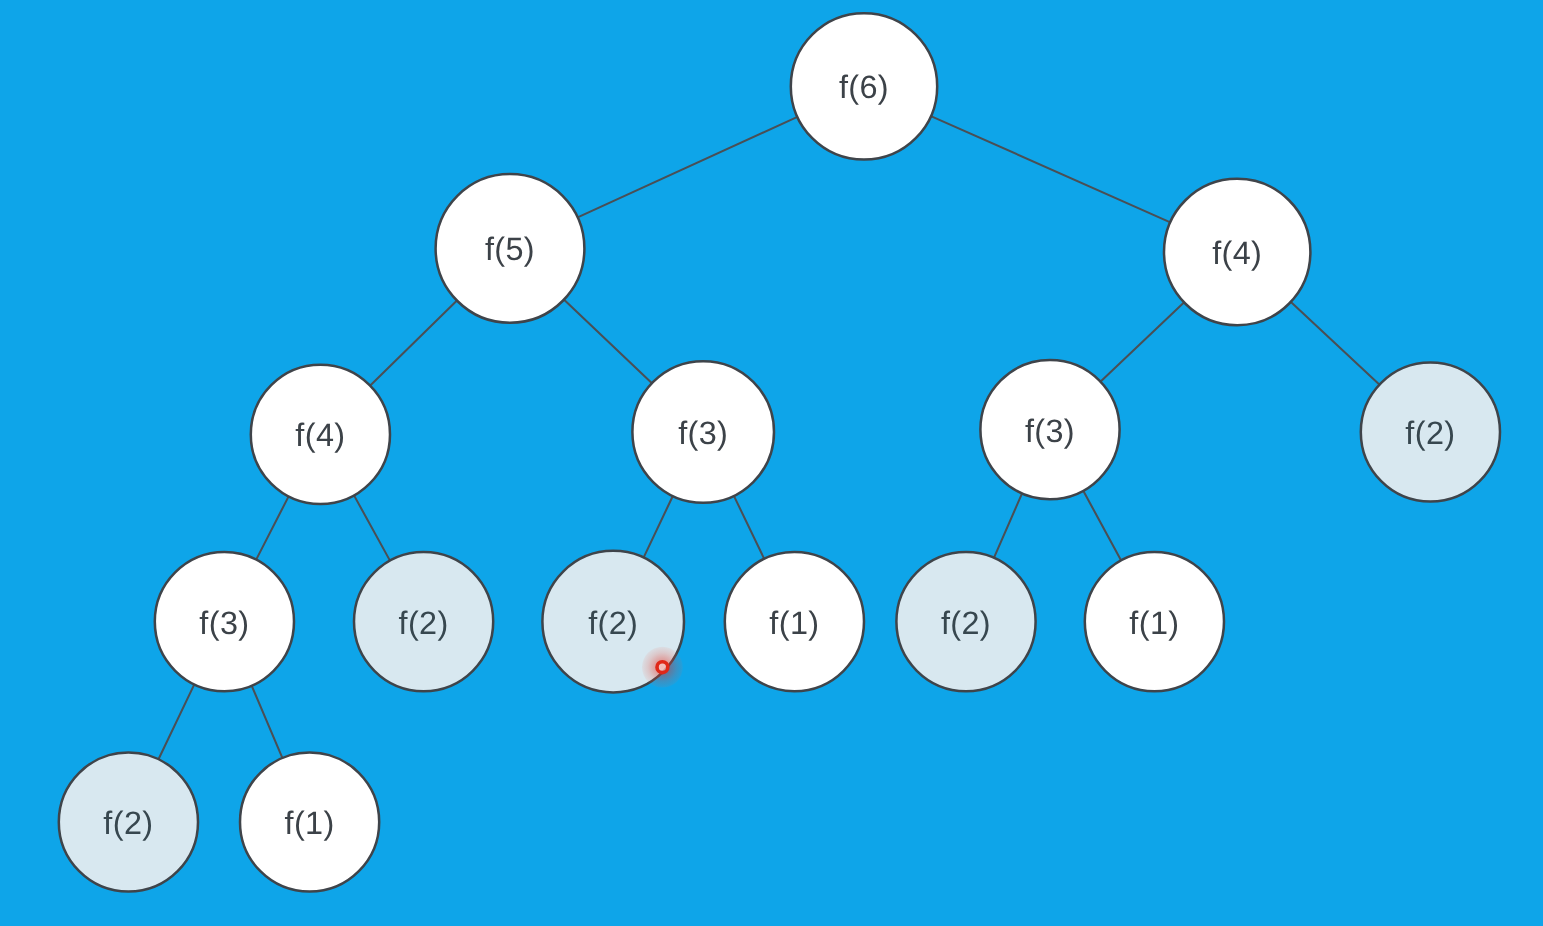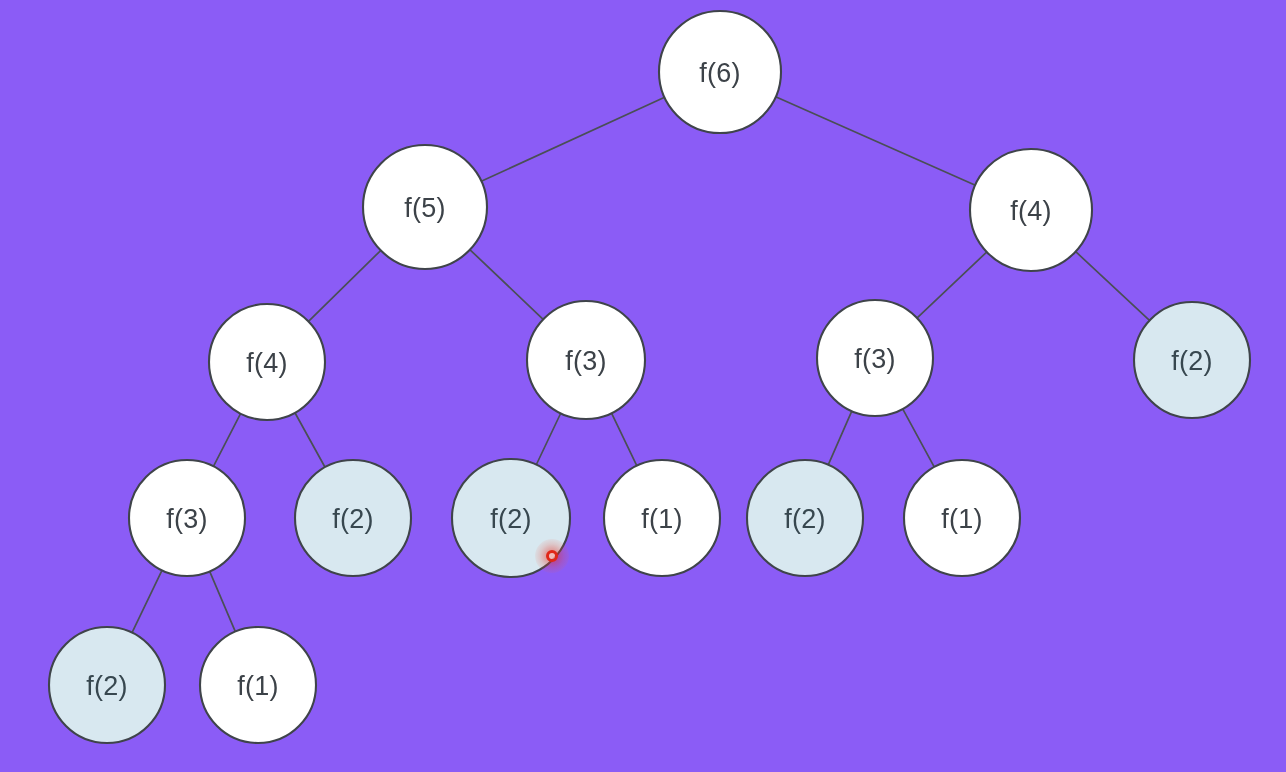--- a/index.html
+++ b/index.html
@@ -9,21 +9,21 @@
     background: #ffffff;
   }
   body {
     font-family: "Liberation Sans", "DejaVu Sans", sans-serif;
   }
   #canvas-wrap {
     position: relative;
     width: 1286px;
     height: 772px;
     overflow: hidden;
-    background: #8b5cf6;
+    background: #0ea5e9;
   }
   #tree-svg {
     position: absolute;
     left: 0;
     top: 0;
     width: 1286px;
     height: 772px;
     display: block;
   }
   .edge-line {

